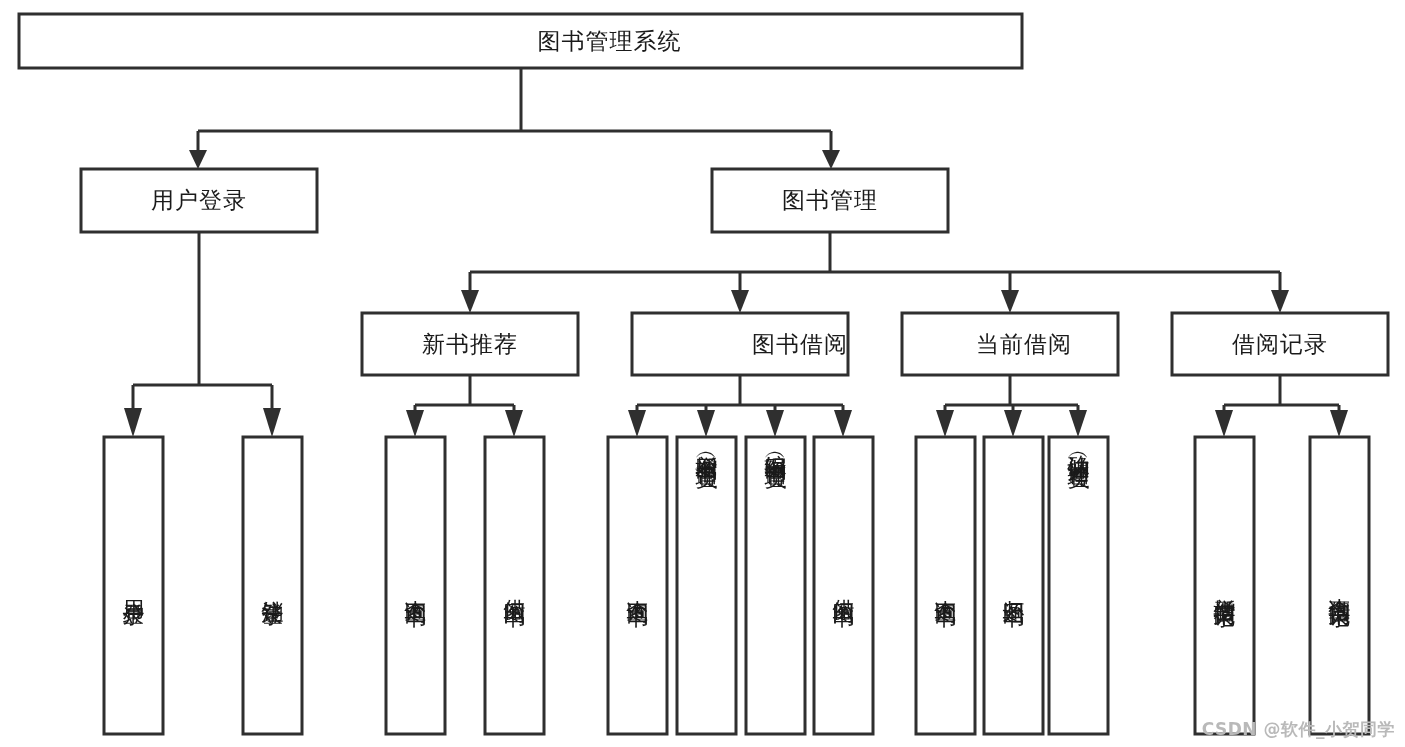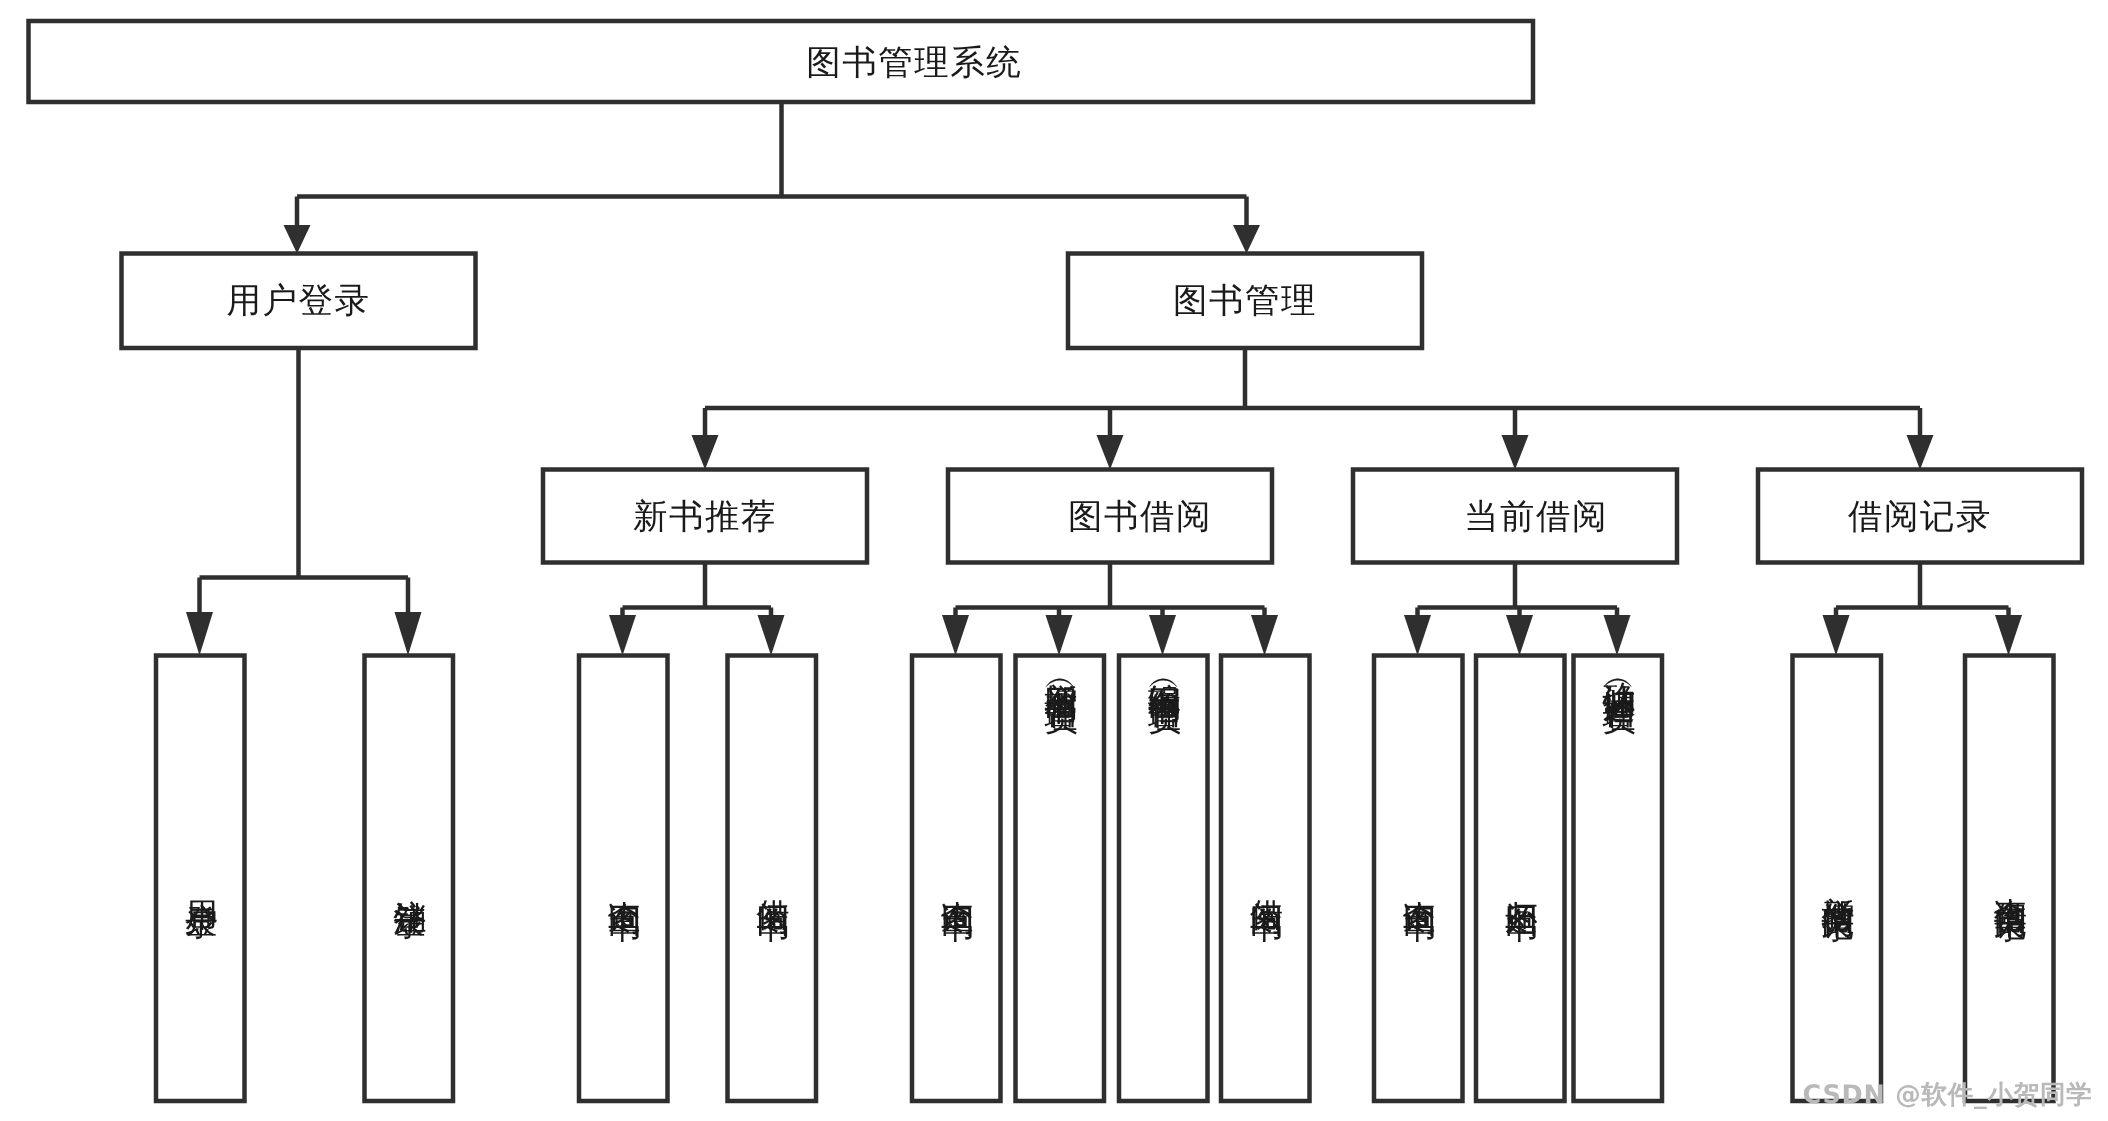--- a/index.html
+++ b/index.html
@@ -195,21 +195,21 @@
   </div>
 
   <div class="hlabel-wrap" style="left:362px; top:313px; width:216px; height:62px;">
     <span>新书推荐</span>
   </div>
 
   <div class="hlabel-wrap" style="left:712px; top:169px; width:236px; height:63px;">
     <span>图书管理</span>
   </div>
 
-  <div class="hlabel-wrap" style="left:652px; top:313px; width:216px; height:62px;">
+  <div class="hlabel-wrap" style="left:632px; top:313px; width:216px; height:62px;justify-content:flex-end;">
     <span>图书借阅</span>
   </div>
 
   <div class="hlabel-wrap" style="left:902px; top:313px; width:244px; height:62px;justify-content:center;">
     <span>当前借阅</span>
   </div>
 
   <div class="hlabel-wrap" style="left:1172px; top:313px; width:216px; height:62px;">
     <span>借阅记录</span>
   </div>

